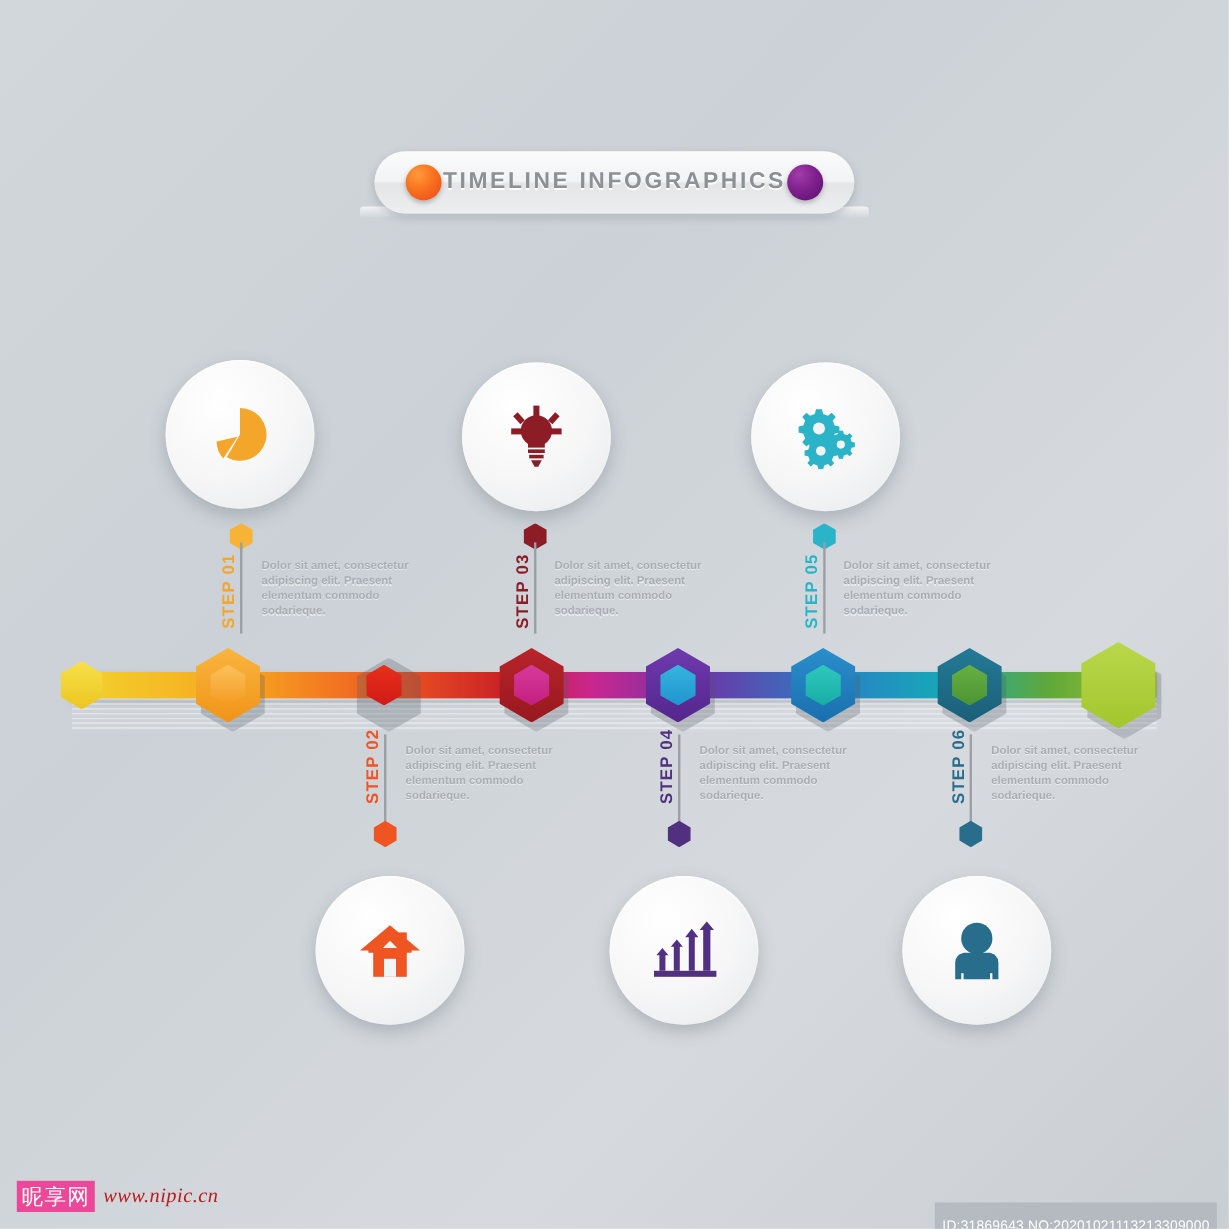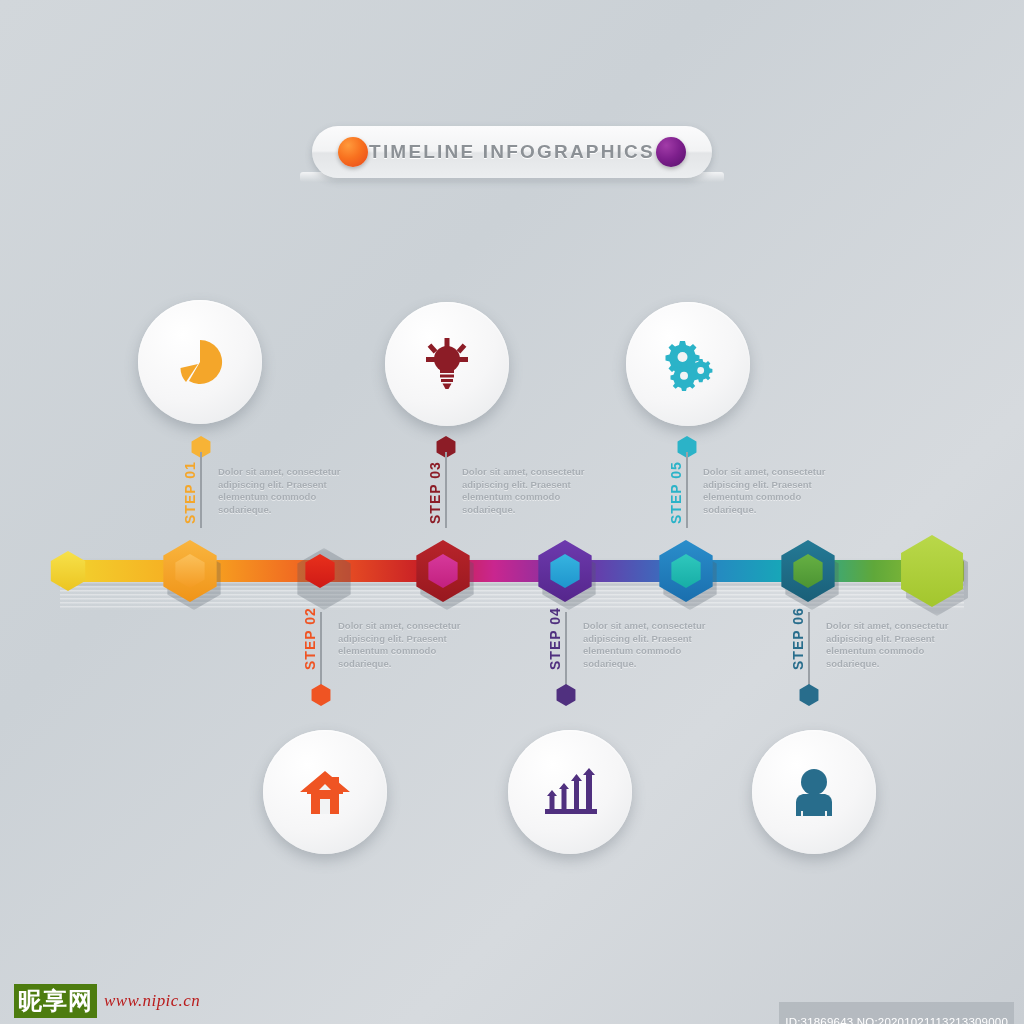--- a/index.html
+++ b/index.html
@@ -234,24 +234,24 @@
   }
   .wm-logo {
     position: absolute;
     left: 14px;
     top: 6px;
     display: flex;
     align-items: center;
     gap: 7px;
   }
   .wm-cn {
-    font-size: 24px;
-    font-weight: bold;
+    font-size: 18px;
+    font-weight: normal;
     color: #ffffff;
-    background: #4d7c0f;
+    background: #ec4899;
     padding: 1px 4px;
     letter-spacing: 1px;
     font-family: "DejaVu Sans", sans-serif;
   }
   .wm-url {
     font-size: 17px;
     color: #b91c1c;
     font-family: "Liberation Serif", serif;
     font-style: italic;
     letter-spacing: 0.4px;

